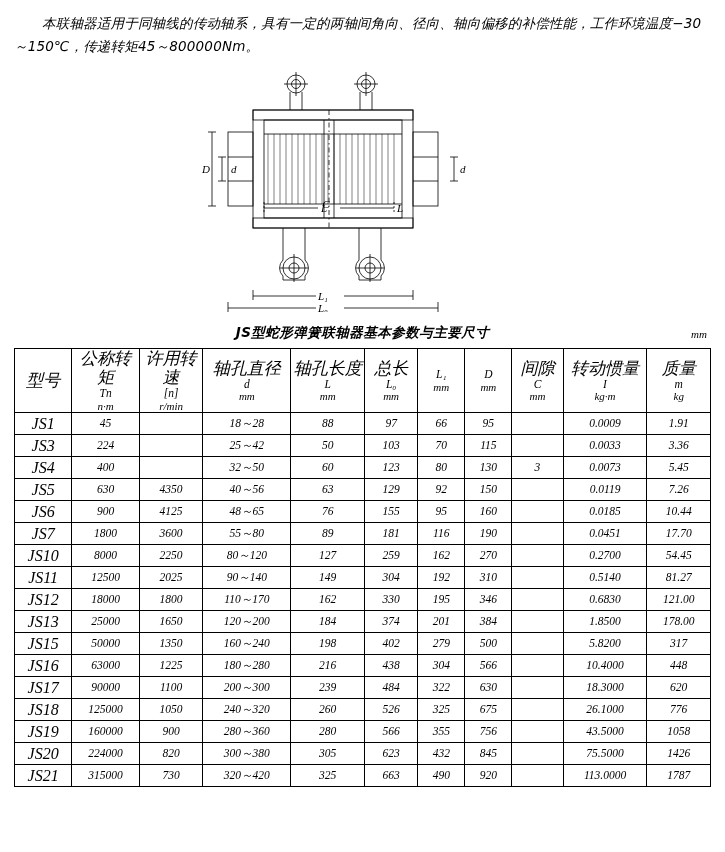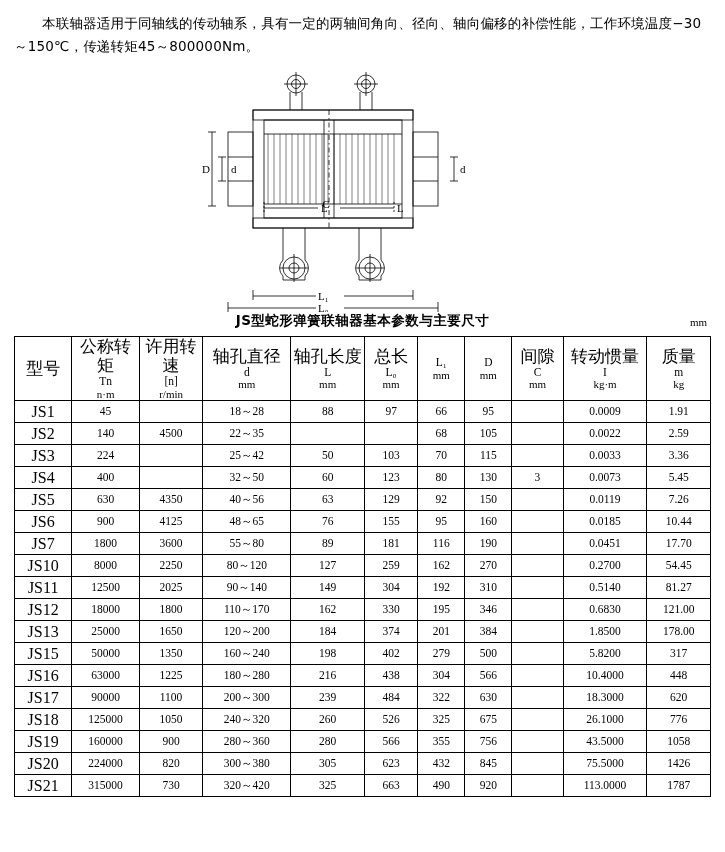--- a/index.html
+++ b/index.html
@@ -14,20 +14,21 @@
     color: #000000;
     position: relative;
     overflow: hidden;
   }
   .page {
     width: 725px;
     height: 852px;
     position: relative;
     box-sizing: border-box;
     padding: 8px 12px 0 12px;
+    font-style: italic;
   }
   .intro {
     font-family: "DejaVu Sans", sans-serif;
     font-size: 13.5px;
     line-height: 23px;
     text-indent: 28px;
     letter-spacing: 0.2px;
     margin: 4px 2px 0 2px;
   }
   
@@ -39,21 +40,21 @@
   .drawing {
     position: absolute;
     left: 50%;
     transform: translateX(-50%);
     top: 0;
   }
   
   .table-title-row {
     position: relative;
     height: 22px;
-    margin-top: 0;
+    margin-top: 12px;
   }
   .table-title {
     text-align: center;
     font-family: "DejaVu Sans", sans-serif;
     font-weight: bold;
     font-size: 13.5px;
     letter-spacing: 0.5px;
   }
   .unit-mm {
     position: absolute;
@@ -305,33 +306,20 @@
           <td>18～28</td>
           <td>88</td>
           <td>97</td>
           <td>66</td>
           <td>95</td>
           <td></td>
           <td>0.0009</td>
           <td>1.91</td>
         </tr>
         <tr>
-          <td class="model">JS2</td>
-          <td>140</td>
-          <td>4500</td>
-          <td>22～35</td>
-          <td></td>
-          <td></td>
-          <td>68</td>
-          <td>105</td>
-          <td></td>
-          <td>0.0022</td>
-          <td>2.59</td>
-        </tr>
-        <tr>
           <td class="model">JS3</td>
           <td>224</td>
           <td></td>
           <td>25～42</td>
           <td>50</td>
           <td>103</td>
           <td>70</td>
           <td>115</td>
           <td></td>
           <td>0.0033</td>

